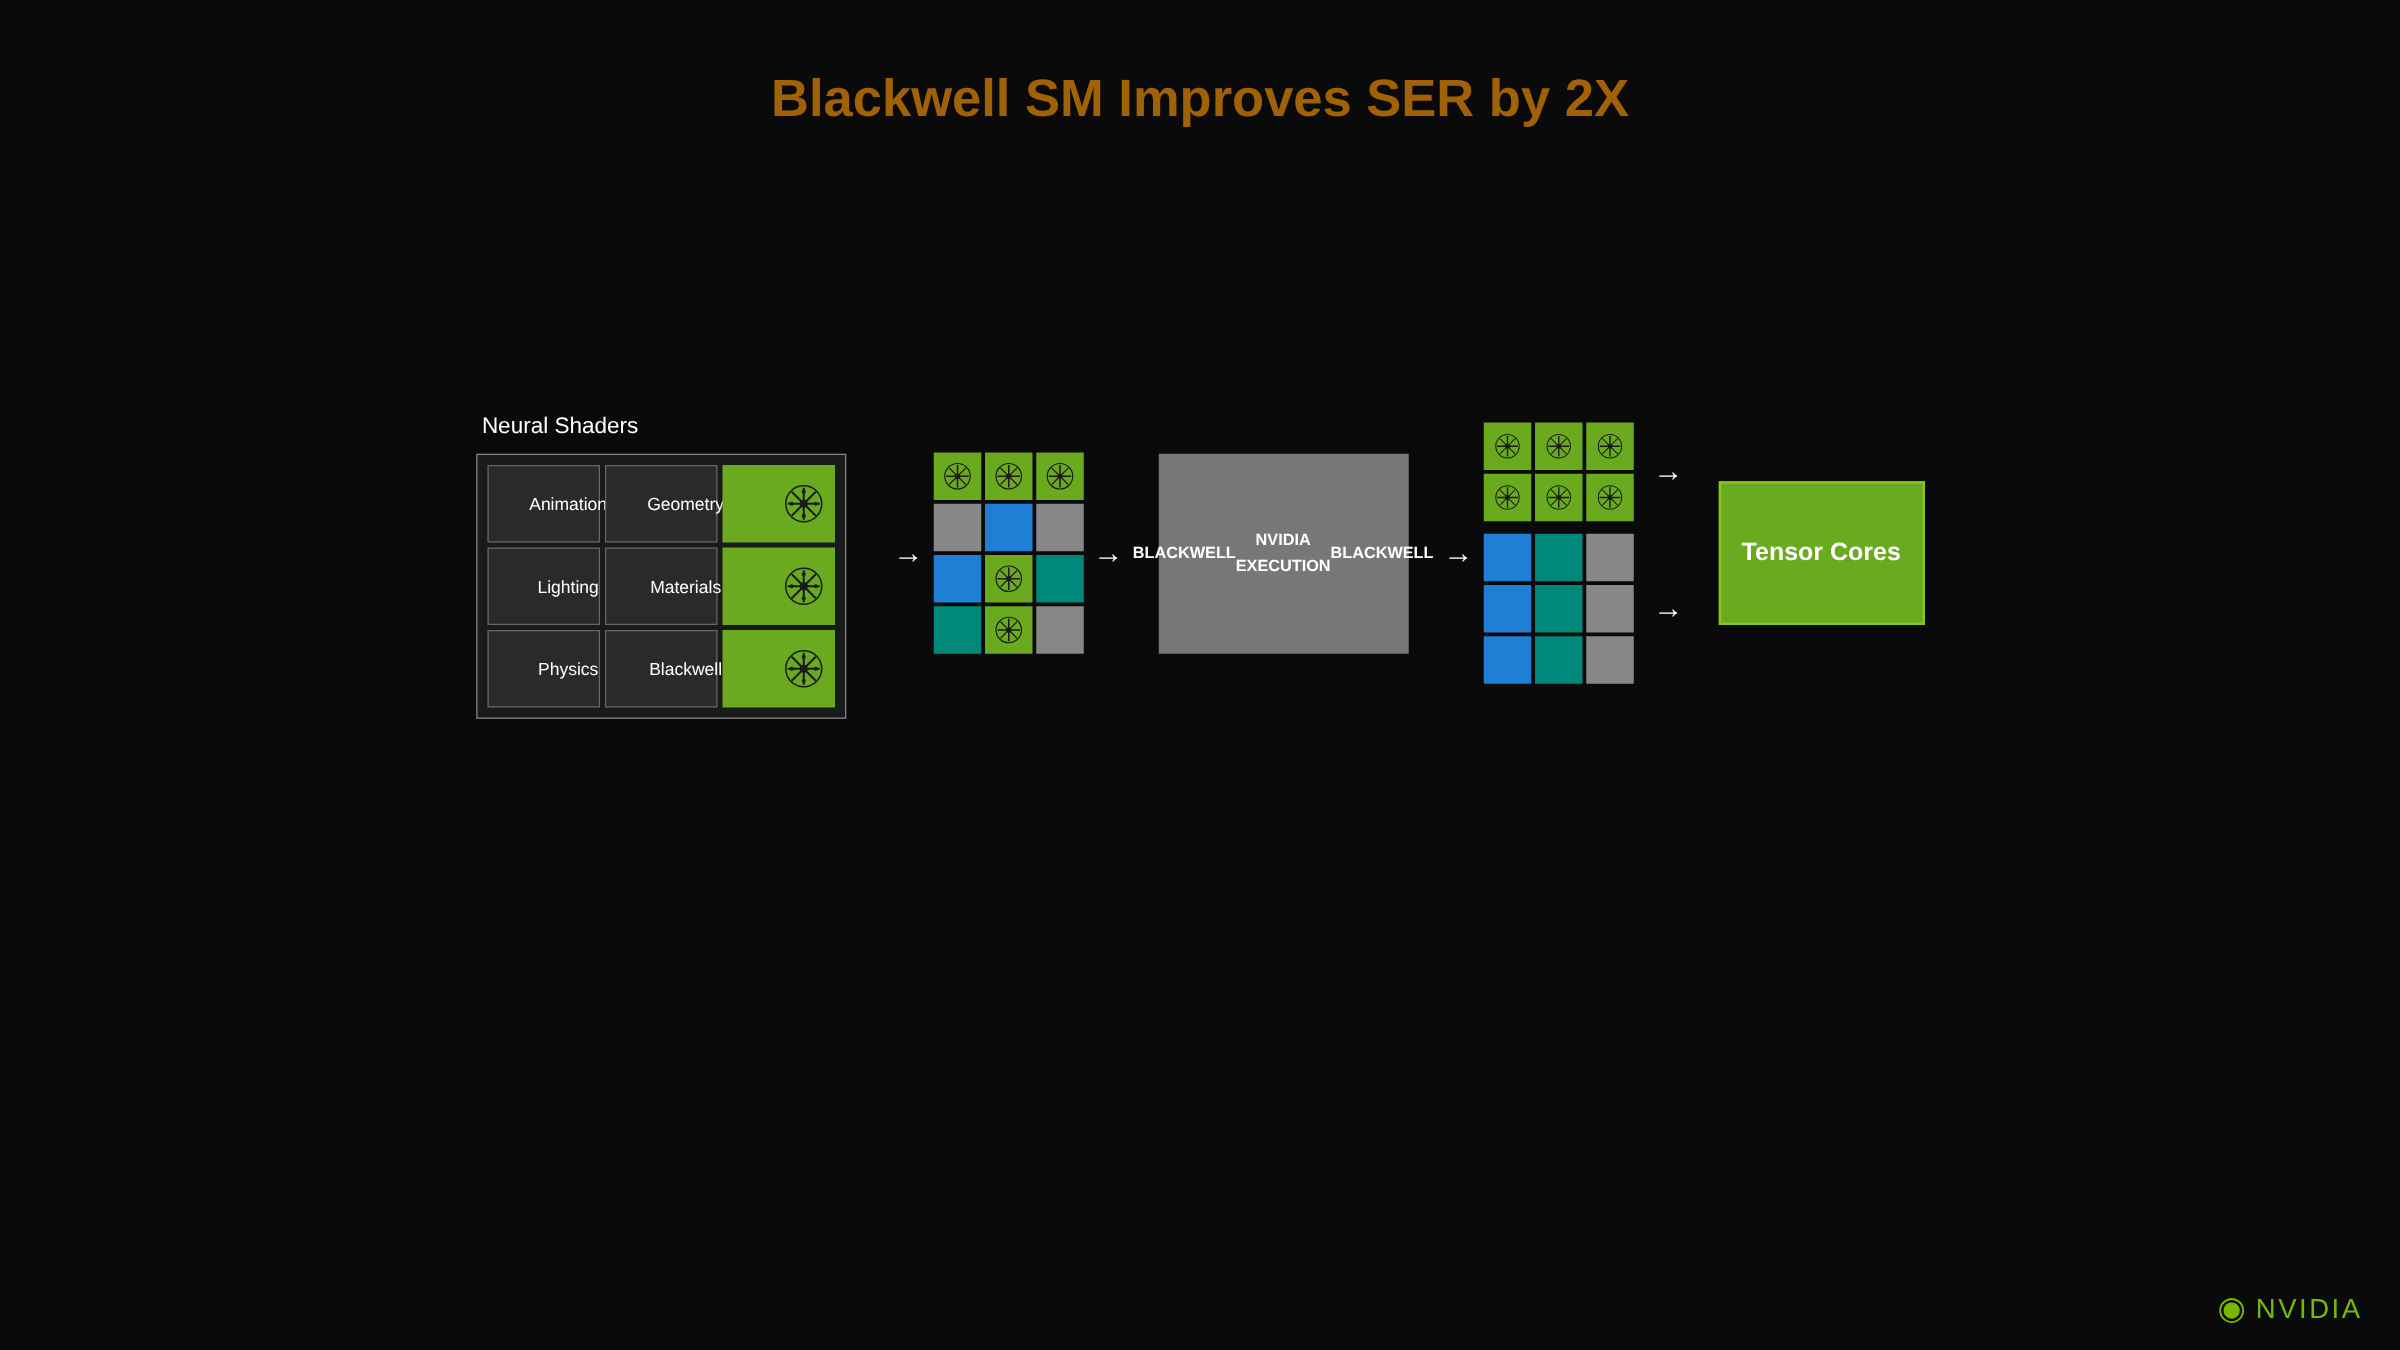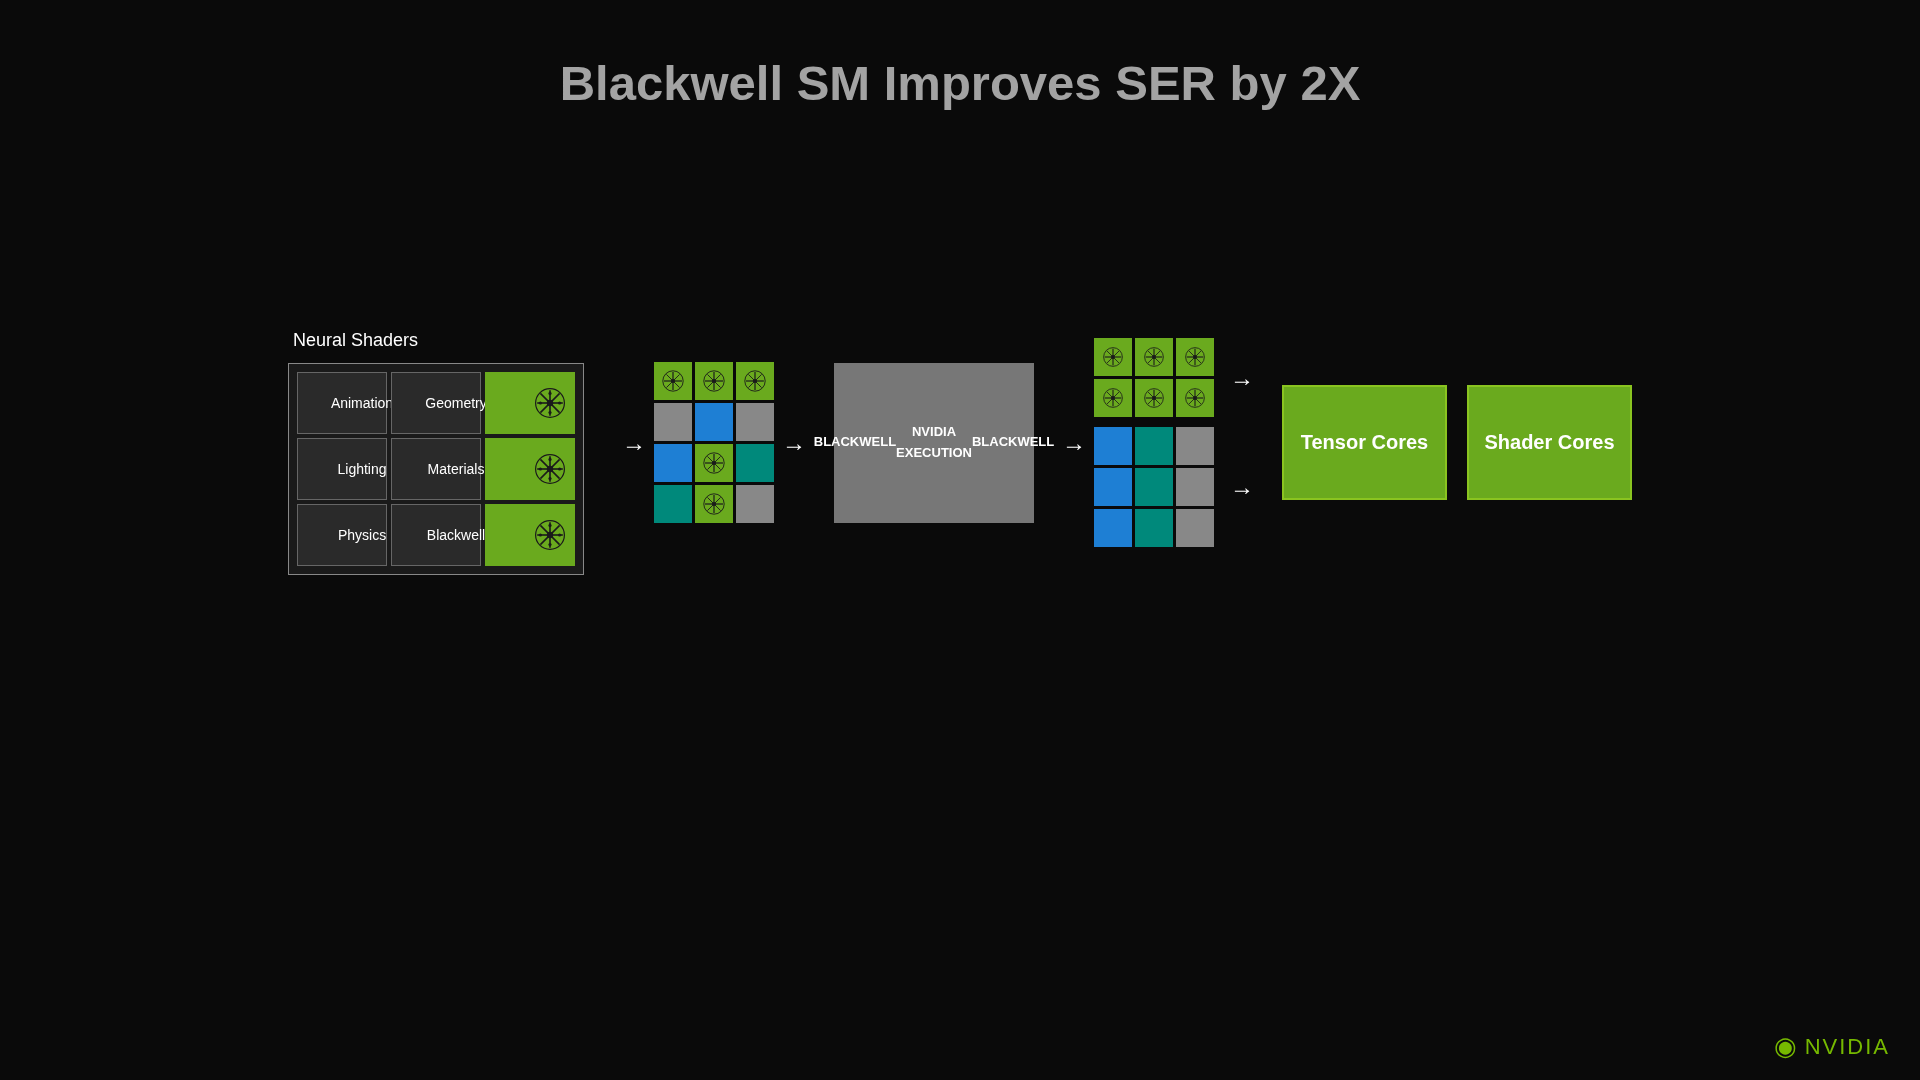--- a/index.html
+++ b/index.html
@@ -9,23 +9,23 @@
       background: #0a0a0a;
       overflow: hidden;
       font-family: Arial, sans-serif;
       color: white;
       position: relative;
     }
 
     .title {
       text-align: center;
       padding-top: 55px;
-      font-size: 49px;
+      font-size: 42px;
       font-weight: bold;
-      color: #a3a3a3;
+      color: #a16207;
     }
 
     .diagram-area {
       position: absolute;
       top: 310px;
       left: 0;
       right: 0;
       display: flex;
       align-items: center;
       justify-content: center;
@@ -402,23 +402,20 @@
         <div class="cell c-gray"></div>
       </div>
       <div class="arrow-line">→</div>
     </div>
   </div>
 
   <div class="cores-container">
     <div class="core-box">
       <span>Tensor Cores</span>
     </div>
-    <div class="core-box">
-      <span>Shader Cores</span>
-    </div>
   </div>
 
 </div>
 
 <div class="nvidia-logo">
   <span class="nvidia-icon">◉</span>
   <span class="nvidia-text">NVIDIA</span>
 </div>
 
 </body></html>

